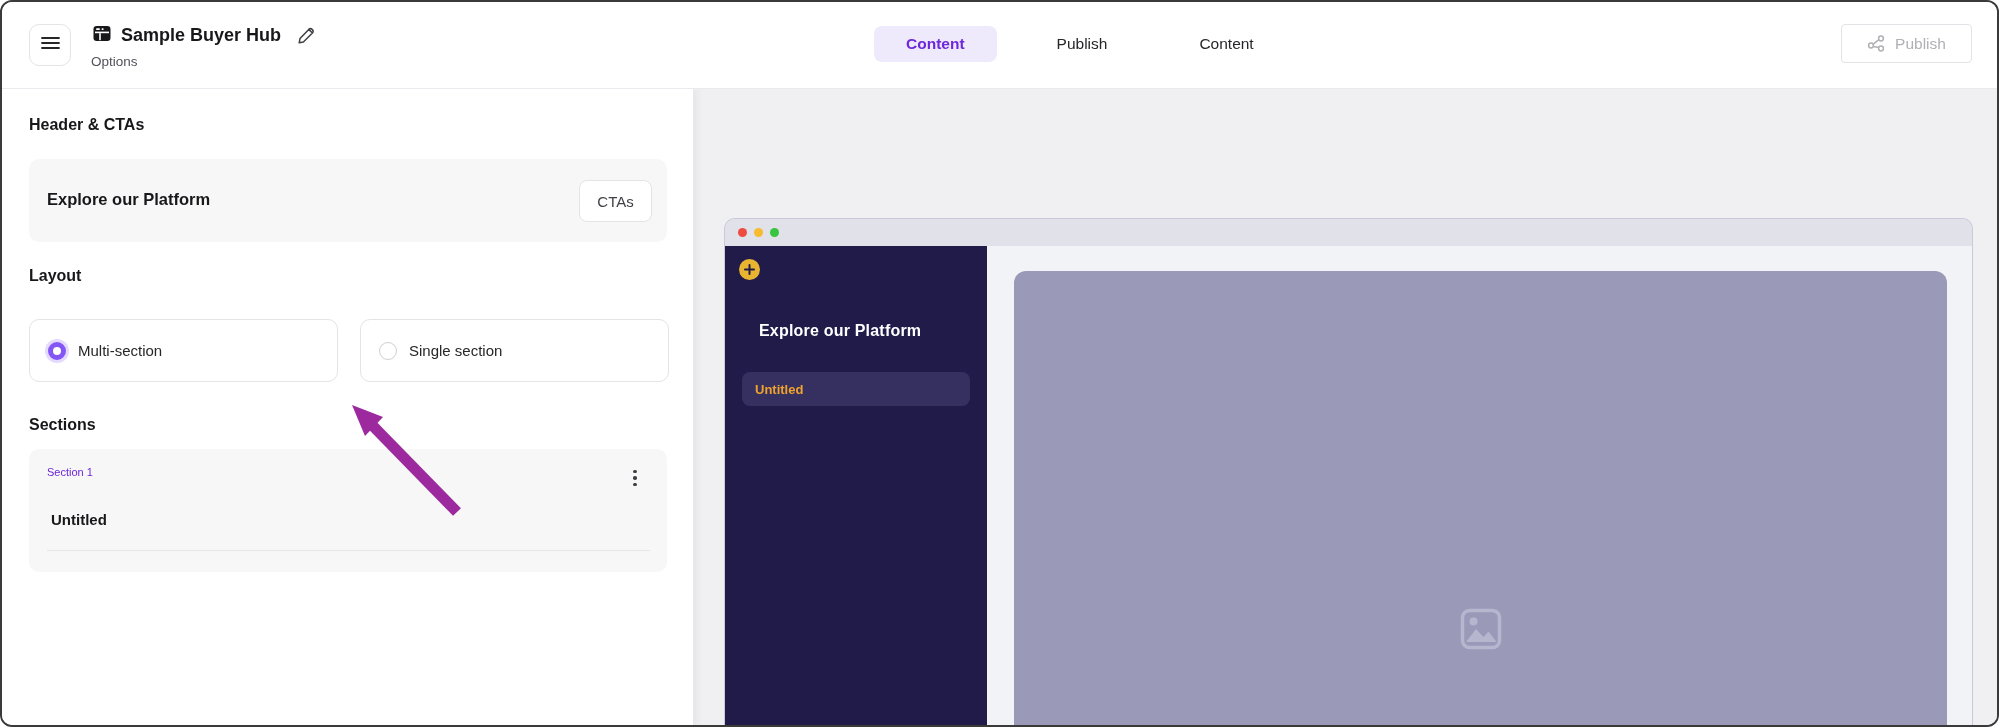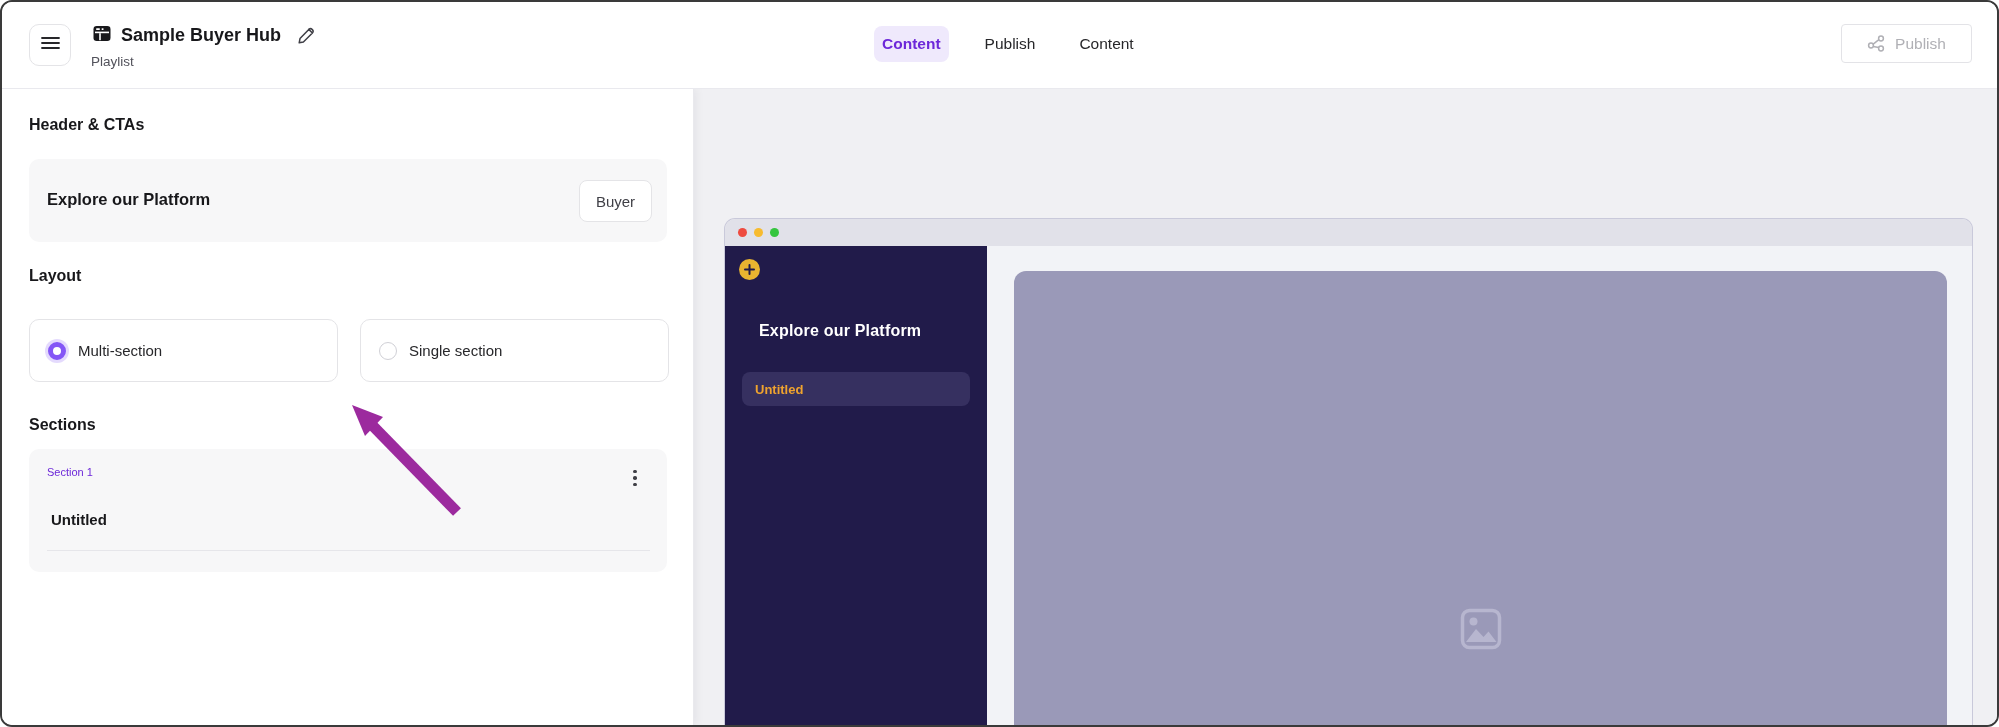--- a/index.html
+++ b/index.html
@@ -11,21 +11,21 @@
   }
 
   
   .topbar { position:absolute; top:0; left:0; right:0; height:87px; background:#fff; border-bottom:1px solid #e9e9ee; z-index:30; }
   .menu-btn { position:absolute; left:27px; top:22px; width:42px; height:42px; border:1px solid #e4e4e7; border-radius:10px; background:#fff; display:flex; align-items:center; justify-content:center; cursor:pointer; }
   .title-row { position:absolute; left:91px; top:23px; display:flex; align-items:center; gap:10px; }
   .doc-title { font-size:18px; font-weight:700; color:#18181b; }
   .subtitle { position:absolute; left:89px; top:52px; font-size:13.5px; color:#52525b; }
 
   .tabs { position:absolute; left:872px; top:22px; height:40px; display:flex; align-items:center; gap:28px; }
-  .tab { font-size:15.5px; font-weight:500; color:#27272a; padding:9px 8px; border-radius:8px; cursor:pointer; white-space:nowrap; }
+  .tab { font-size:15.5px; font-weight:500; color:#27272a; padding:9px 32px; border-radius:8px; cursor:pointer; white-space:nowrap; }
   .tab.active { background:#efe9fc; color:#6d28d9; font-weight:600; }
 
   .top-actions { position:absolute; right:25px; top:22px; display:flex; gap:23px; }
   .btn { display:flex; align-items:center; justify-content:center; gap:9px; height:39px; background:#fff; border:1px solid #e3e3e7; border-radius:4px; font-size:15.5px; font-weight:500; cursor:pointer; }
   .btn.publish { width:131px; color:#b0b0b5; }
 
   
   .panel { position:absolute; top:87px; left:0; width:692px; bottom:0; background:#fff; border-right:1px solid #e9e9ed; box-shadow:3px 0 8px rgba(20,20,40,0.05); z-index:20; }
   .panel h3 { position:absolute; left:27px; font-size:16px; font-weight:700; color:#18181b;text-align:center; }
   .h-ctas { top:27px; }
@@ -97,21 +97,21 @@
           </svg>
       </span>
       <span class="doc-title">Sample Buyer Hub</span>
       <span style="margin-left:6px; display:flex;">
         <svg width="19" height="19" viewBox="0 0 19 19" fill="none" stroke="#3f3f46" stroke-width="1.5" stroke-linejoin="round">
             <path d="M11.8 3.4 L15.4 7 L6.4 16 L2.2 16.8 L3 12.6 Z"></path>
             <path d="M11.8 3.4 a2.55 2.55 0 0 1 3.6 3.6"></path>
           </svg>
       </span>
     </div>
-    <div class="subtitle">Playlist</div>
+    <div class="subtitle">Options</div>
 
     <div class="tabs">
       <div class="tab active">Content</div>
       <div class="tab">Publish</div>
       <div class="tab">Content</div>
     </div>
 
     <div class="top-actions">
 
       <button class="btn publish">
@@ -127,21 +127,21 @@
         <span>Publish</span>
       </button>
     </div>
   </div>
 
   <div class="panel">
     <h3 class="h-ctas">Header &amp; CTAs</h3>
 
     <div class="cta-card">
       <div class="cta-title">Explore our Platform</div>
-      <button class="edit-btn">Buyer</button>
+      <button class="edit-btn">CTAs</button>
     </div>
 
     <h3 class="h-layout">Layout</h3>
 
     <div class="radio-row">
       <div class="radio-card">
         <span class="radio checked"></span>
         <span class="radio-label">Multi-section</span>
       </div>
       <div class="radio-card">

